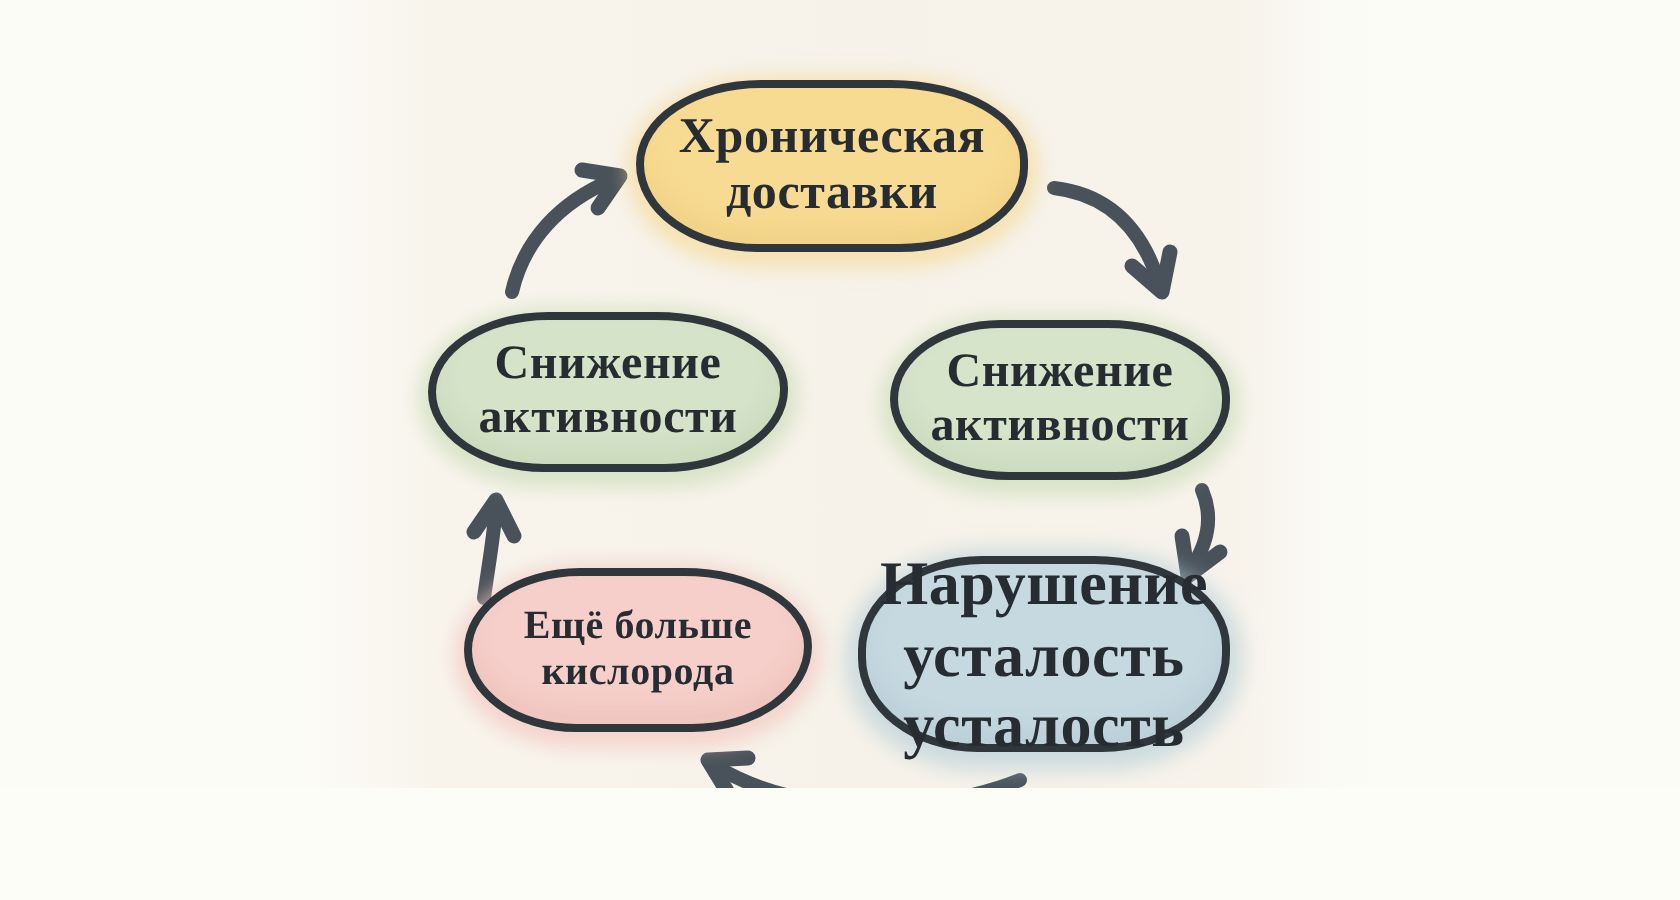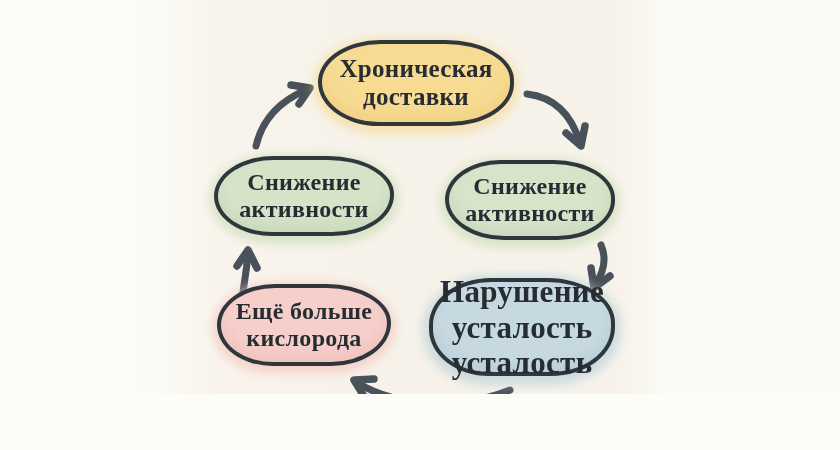--- a/index.html
+++ b/index.html
@@ -74,26 +74,26 @@
   }
   .bubble.blue {
     left: 429px; top: 278px; width: 186px; height: 98px;
     background: #c6d9e1;
     border-radius: 62px 68px 64px 60px / 47px 45px 49px 47px;
     box-shadow: 0 3px 10px 6px rgba(176, 203, 215, 0.6),
                 inset 0 -8px 12px rgba(60, 100, 125, 0.08);
     font-size: 31px;
   }
   .bubble.pink {
-    left: 217px; top: 284px; width: 174px; height: 82px;
+    left: 232px; top: 284px; width: 174px; height: 82px;
     background: #f6cfca;
     border-radius: 58px 64px 60px 56px / 41px 39px 43px 41px;
     box-shadow: 0 3px 9px 5px rgba(243, 196, 190, 0.65),
                 inset 0 -8px 12px rgba(170, 80, 70, 0.08);
-    font-size: 24px;
+    font-size: 20px;
   }
 </style>
 </head>
 <body>
 
 <div class="stage">
 
   <svg class="arrows" viewBox="0 0 840 450" aria-hidden="true">
 
     <g>

